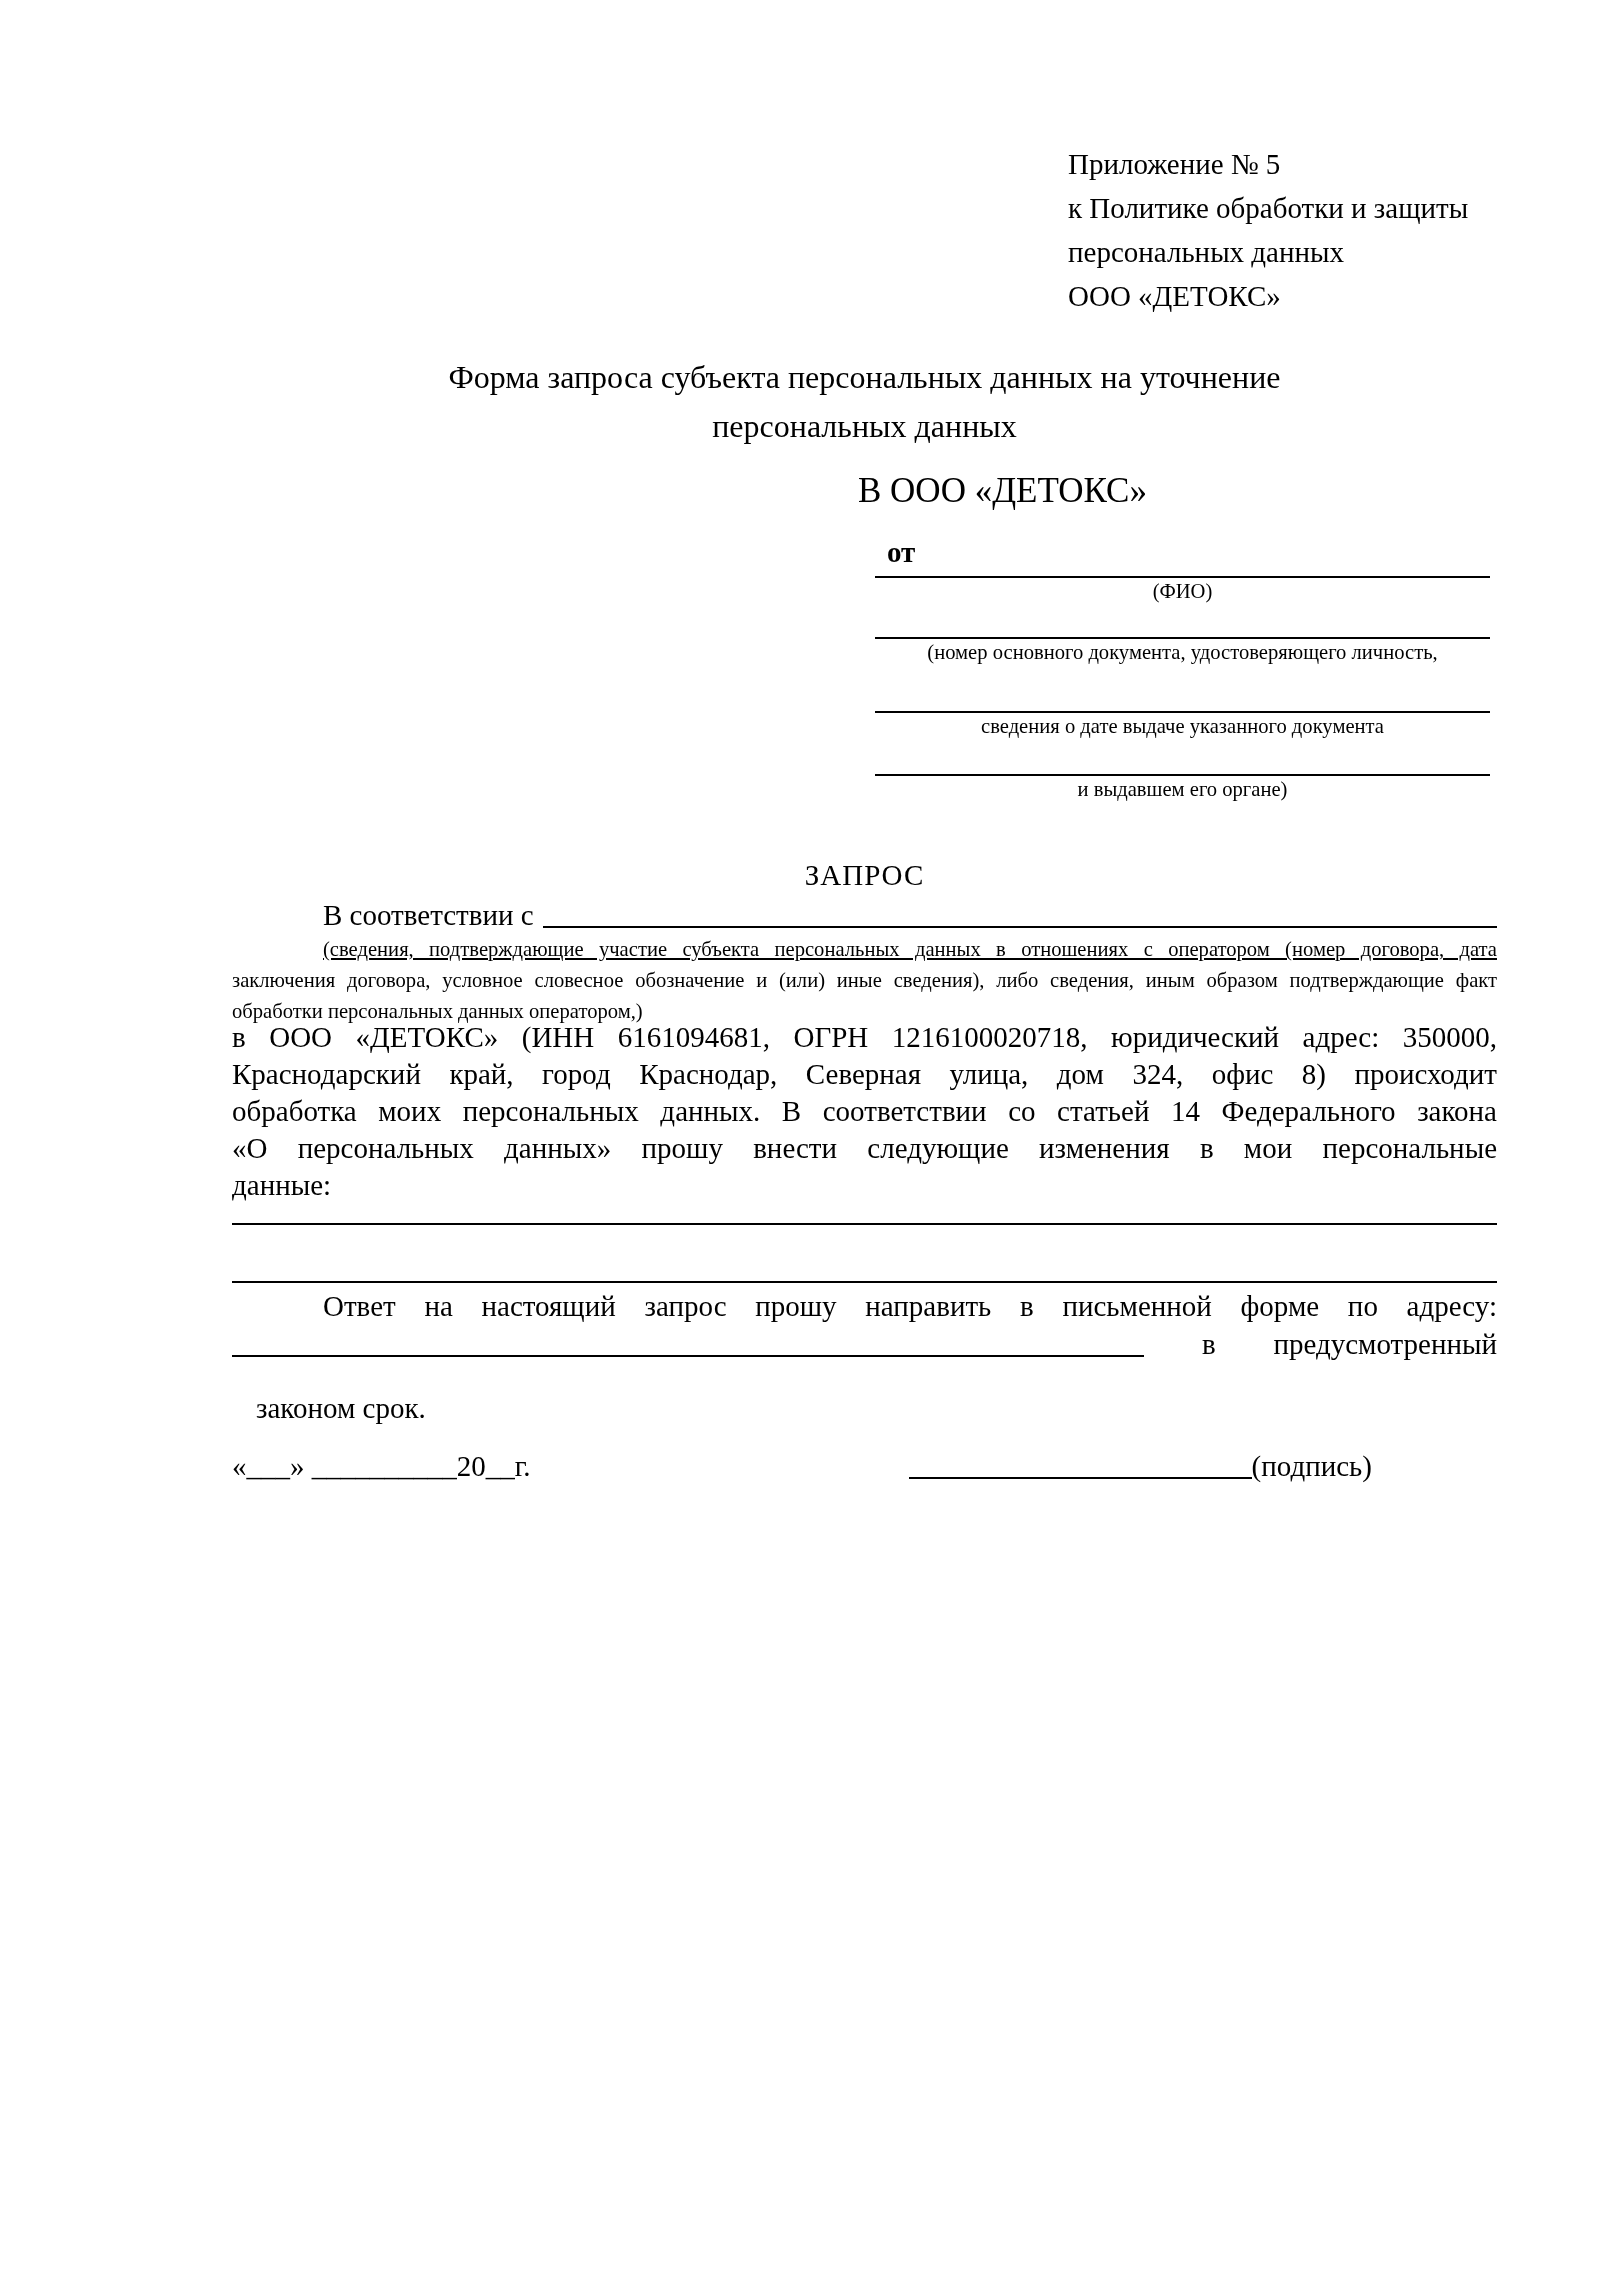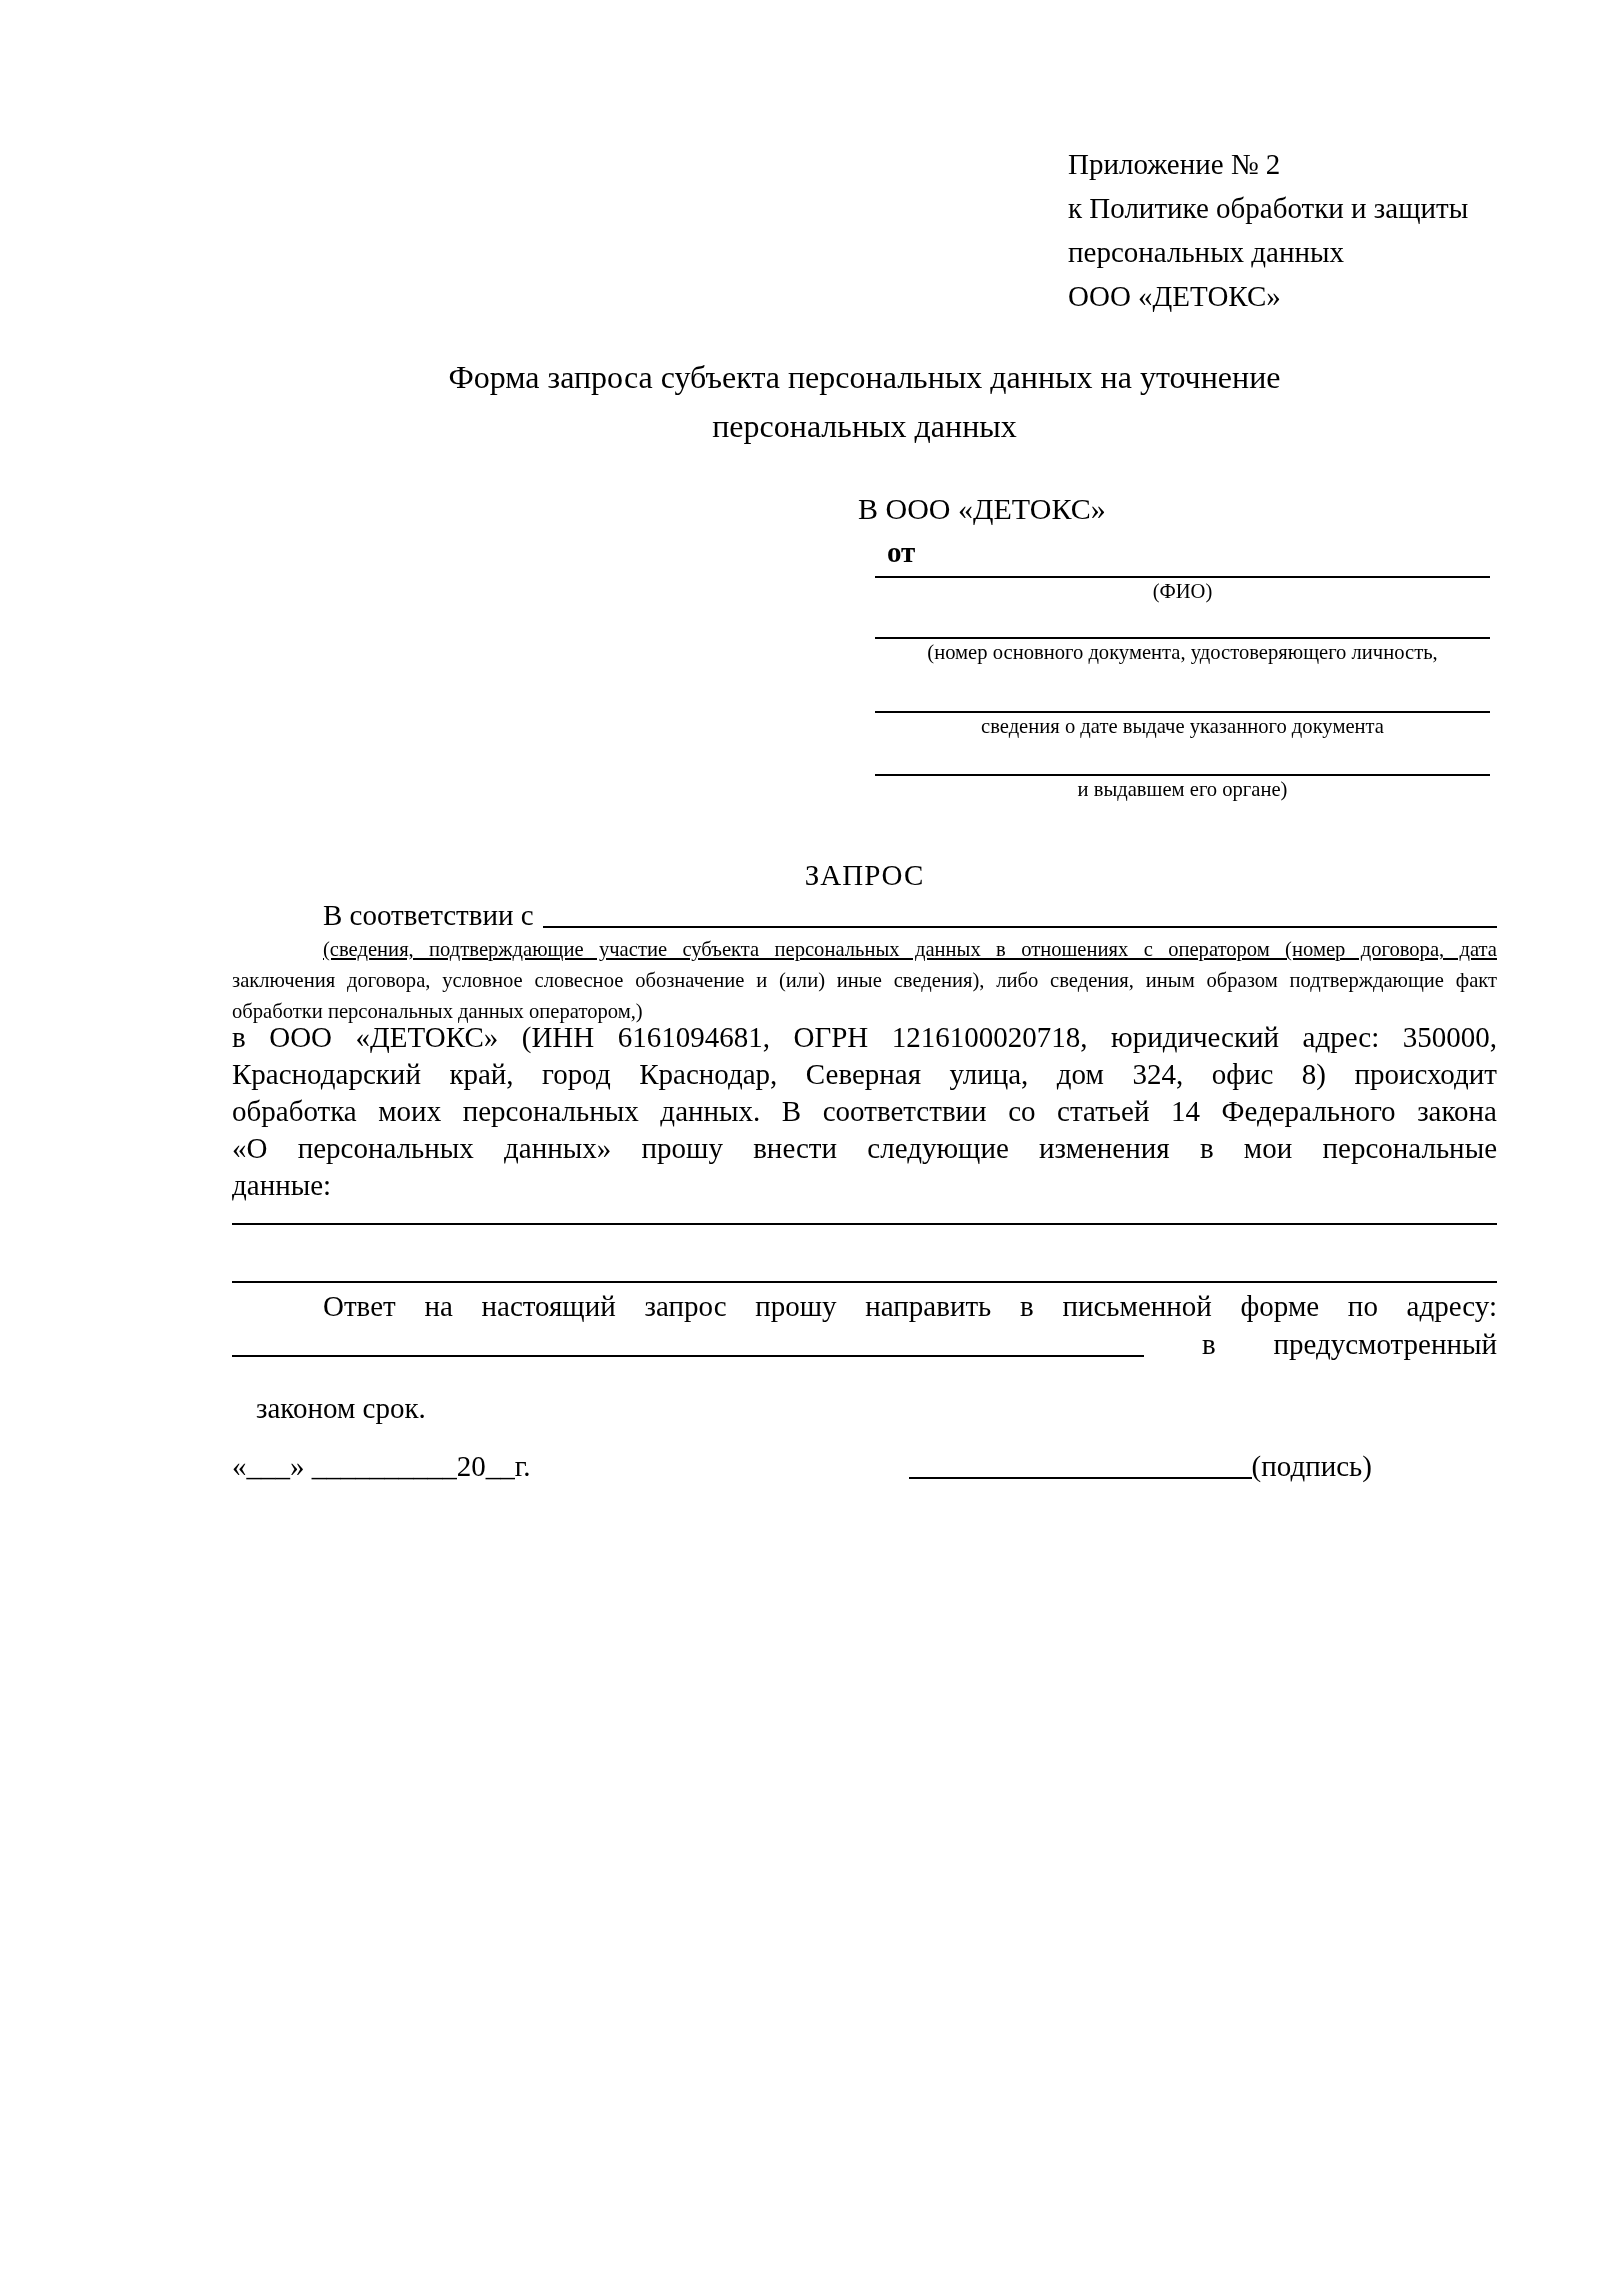--- a/index.html
+++ b/index.html
@@ -30,22 +30,22 @@
     width: 1265px;
     text-align: center;
     font-weight: normal;
     font-size: 32px;
     line-height: 49px;
   }
   
   .addr-to {
     position: absolute;
     left: 858px;
-    top: 490px;
-    font-size: 30px;
+    top: 472px;
+    font-size: 35px;
     line-height: 37px;
     white-space: nowrap;
   }
   .addr-from {
     position: absolute;
     left: 887px;
     top: 534px;
     font-size: 29px;
     line-height: 37px;
     font-weight: bold;
@@ -188,21 +188,21 @@
     height: 0;
   }
   .sig-group .sig-caption { white-space: nowrap; }
 </style>
 </head>
 <body>
 
 <div class="page">
 
   <div class="header-note">
-    <div>Приложение № 2</div>
+    <div>Приложение № 5</div>
     <div>к Политике обработки и защиты</div>
     <div>персональных данных</div>
     <div>ООО «ДЕТОКС»</div>
   </div>
 
   <div class="title">
     <div>Форма запроса субъекта персональных данных на уточнение</div>
     <div>персональных данных</div>
   </div>
 

